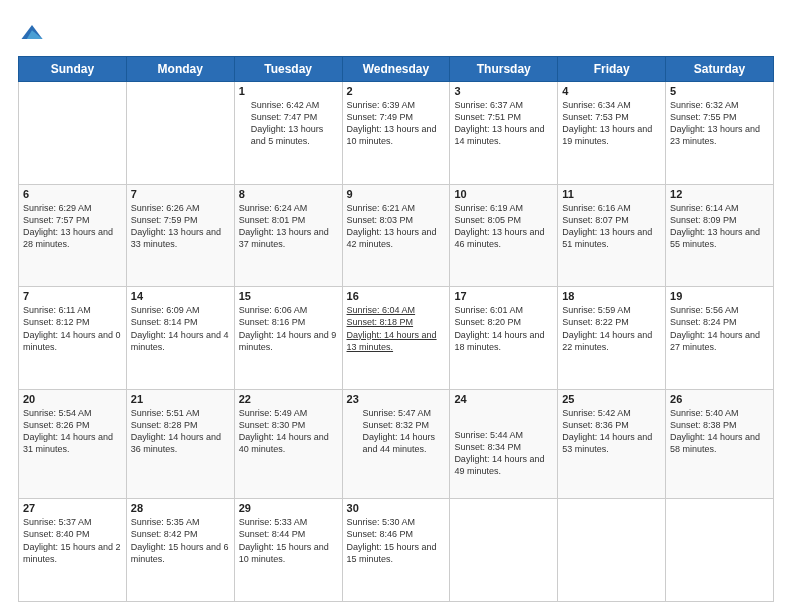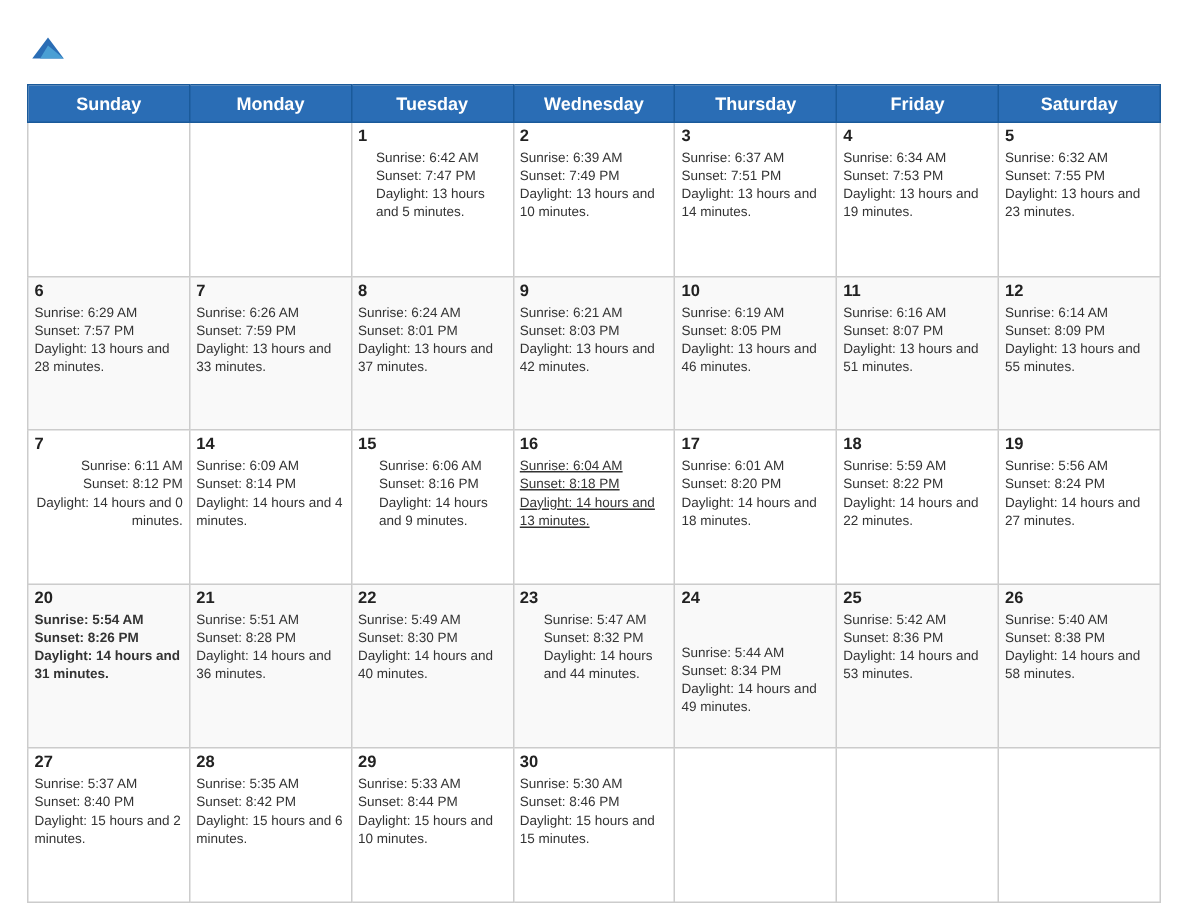--- a/index.html
+++ b/index.html
@@ -209,33 +209,33 @@
           <td>
             <span class="day-num">12</span>
             <div class="day-info" style="white-space: pre-line;">Sunrise: 6:14 AM
 Sunset: 8:09 PM
 Daylight: 13 hours and 55 minutes.</div>
           </td>
         </tr>
         <tr>
           <td>
             <span class="day-num">7</span>
-            <div class="day-info" style="white-space: pre-line; text-align: right;">Sunrise: 6:11 AM
+            <div class="day-info" style="white-space: pre-line;">Sunrise: 6:11 AM
 Sunset: 8:12 PM
 Daylight: 14 hours and 0 minutes.</div>
           </td>
           <td>
             <span class="day-num">14</span>
             <div class="day-info" style="white-space: pre-line;">Sunrise: 6:09 AM
 Sunset: 8:14 PM
 Daylight: 14 hours and 4 minutes.</div>
           </td>
           <td>
             <span class="day-num">15</span>
-            <div class="day-info" style="white-space: pre-line; margin-left: 14px;">Sunrise: 6:06 AM
+            <div class="day-info" style="white-space: pre-line;">Sunrise: 6:06 AM
 Sunset: 8:16 PM
 Daylight: 14 hours and 9 minutes.</div>
           </td>
           <td>
             <span class="day-num">16</span>
             <div class="day-info" style="white-space: pre-line; text-decoration: underline;">Sunrise: 6:04 AM
 Sunset: 8:18 PM
 Daylight: 14 hours and 13 minutes.</div>
           </td>
           <td>
@@ -253,21 +253,21 @@
           <td>
             <span class="day-num">19</span>
             <div class="day-info" style="white-space: pre-line;">Sunrise: 5:56 AM
 Sunset: 8:24 PM
 Daylight: 14 hours and 27 minutes.</div>
           </td>
         </tr>
         <tr>
           <td>
             <span class="day-num">20</span>
-            <div class="day-info" style="white-space: pre-line; font-weight: bold;">Sunrise: 5:54 AM
+            <div class="day-info" style="white-space: pre-line;">Sunrise: 5:54 AM
 Sunset: 8:26 PM
 Daylight: 14 hours and 31 minutes.</div>
           </td>
           <td>
             <span class="day-num">21</span>
             <div class="day-info" style="white-space: pre-line;">Sunrise: 5:51 AM
 Sunset: 8:28 PM
 Daylight: 14 hours and 36 minutes.</div>
           </td>
           <td>

